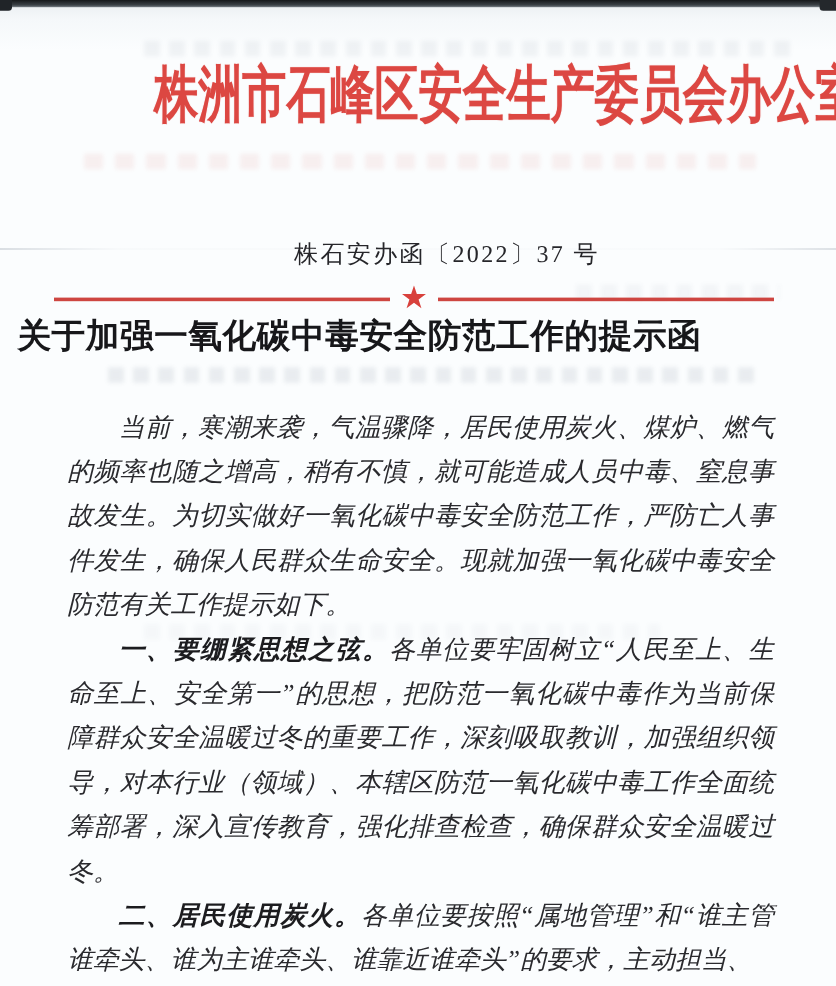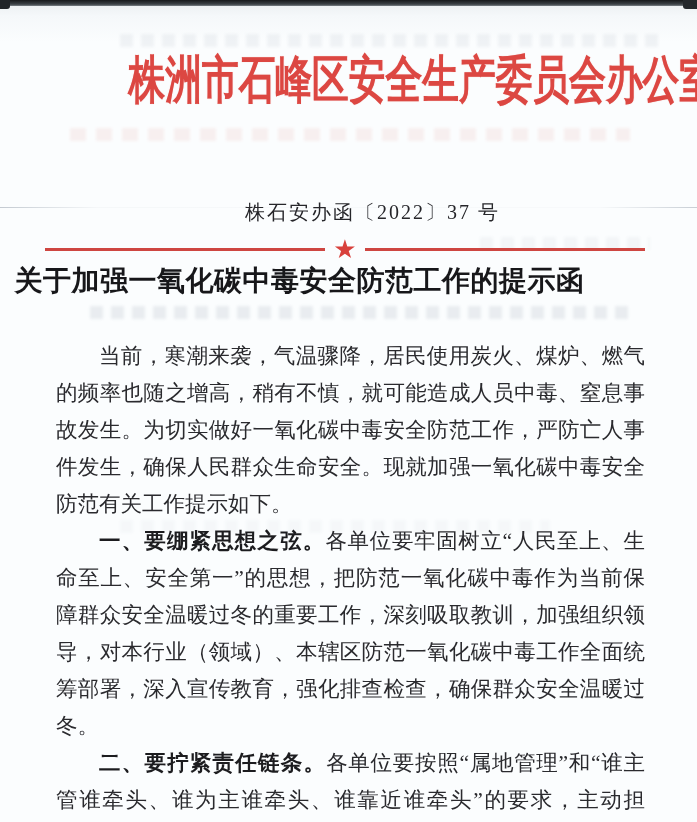--- a/index.html
+++ b/index.html
@@ -68,21 +68,21 @@
     font-size:28px;line-height:40px;font-weight:700;color:var(--title_ink,#17171a);
     letter-spacing:0.5px;
     font-family:"Liberation Serif","DejaVu Serif",serif;
   }
   .body-text{
     position:absolute;top:338px;left:56px;width:589px;
     font-size:21.5px;line-height:37px;color:var(--body_ink,#2a2a2e);
     text-align:justify;text-justify:inter-character;
   }
   .body-text p{margin:0;padding:0;}
-  .body-text p.indent{text-indent:2em;}
+  .body-text p.indent{text-indent:2em;font-style:italic;}
   .lead{
     font-family:"Liberation Sans","DejaVu Sans",sans-serif;
     font-weight:700;letter-spacing:0.5px;color:#1c1c1f;
   }
 </style>
 </head>
 <body>
 
 <div class="page">
 
@@ -107,16 +107,16 @@
     <span class="rule-seg"></span>
     <span class="rule-star">★</span>
     <span class="rule-seg"></span>
   </div>
 
   <h1 class="doc-title">关于加强一氧化碳中毒安全防范工作的提示函</h1>
 
   <div class="body-text">
     <p class="indent"><span>当前，寒潮来袭，气温骤降，居民使用炭火、煤炉、燃气的频率也随之增高，稍有不慎，就可能造成人员中毒、窒息事故发生。为切实做好一氧化碳中毒安全防范工作，严防亡人事件发生，确保人民群众生命安全。现就加强一氧化碳中毒安全防范有关工作提示如下。</span></p>
     <p class="indent"><b class="lead">一、要绷紧思想之弦。</b><span>各单位要牢固树立“人民至上、生命至上、安全第一”的思想，把防范一氧化碳中毒作为当前保障群众安全温暖过冬的重要工作，深刻吸取教训，加强组织领导，对本行业（领域）、本辖区防范一氧化碳中毒工作全面统筹部署，深入宣传教育，强化排查检查，确保群众安全温暖过冬。</span></p>
-    <p class="indent"><b class="lead">二、要拧紧责任链条。</b><span>各单位要按照“属地管理”和“谁主管谁牵头、谁为主谁牵头、谁靠近谁牵头”的要求，主动担当、</span></p>
+    <p class="indent"><b class="lead">二、居民使用炭火。</b><span>各单位要按照“属地管理”和“谁主管谁牵头、谁为主谁牵头、谁靠近谁牵头”的要求，主动担当、</span></p>
   </div>
 
 </div>
 
 </body></html>

